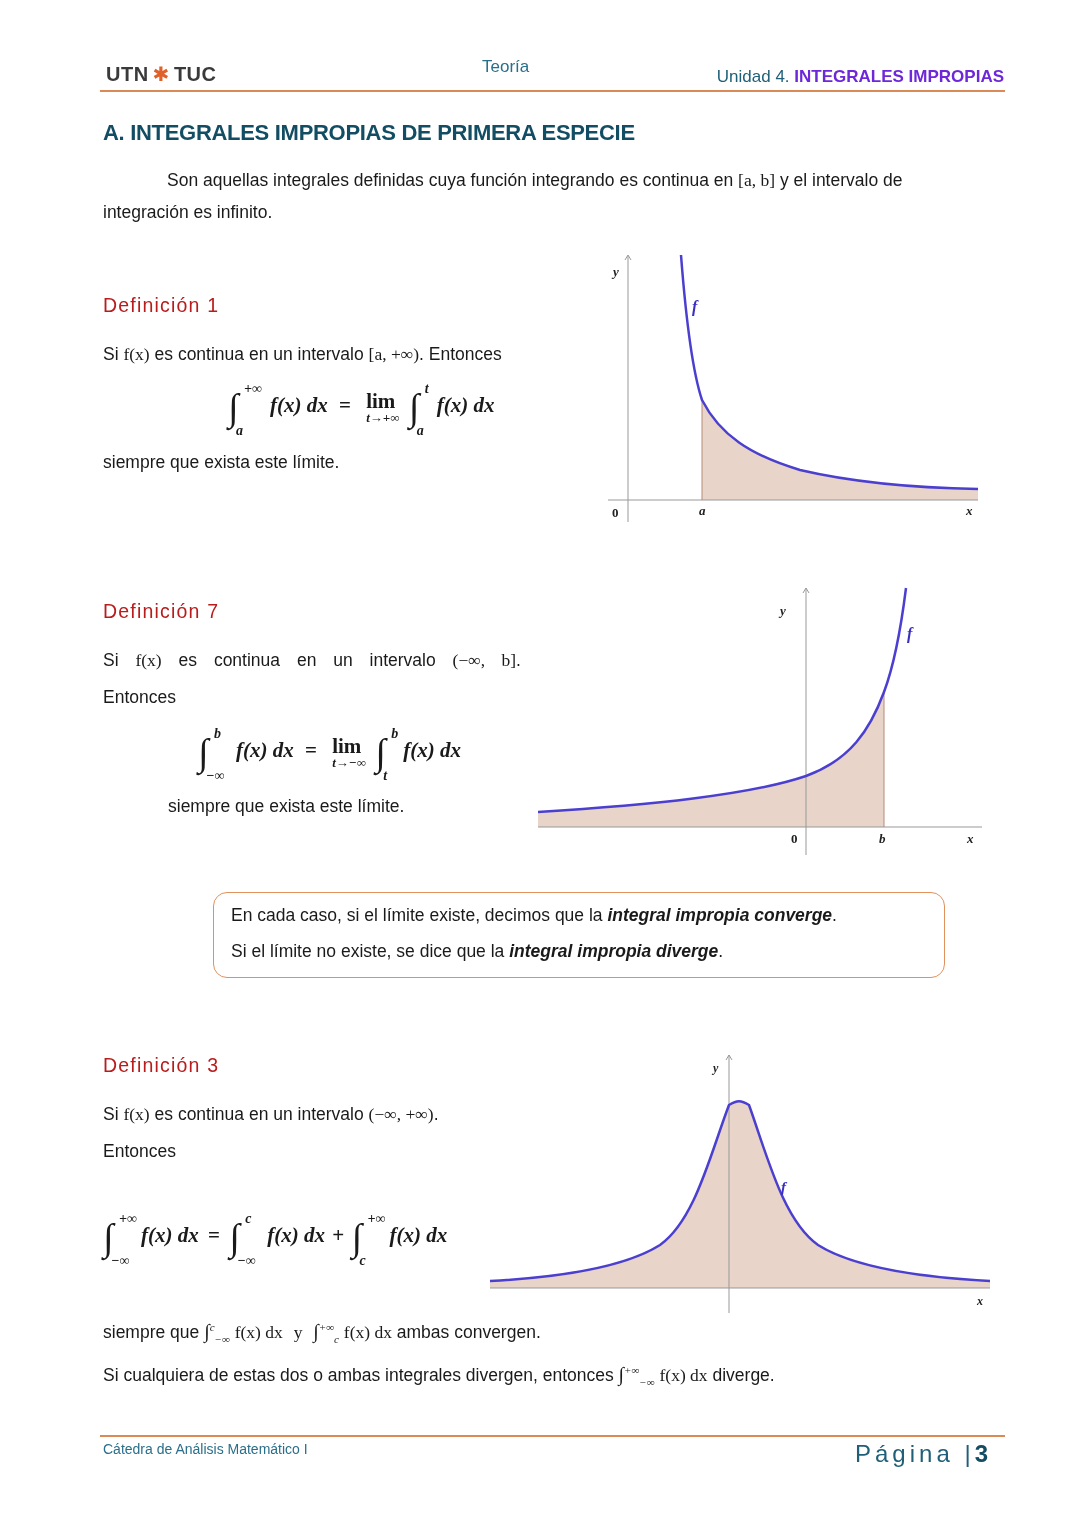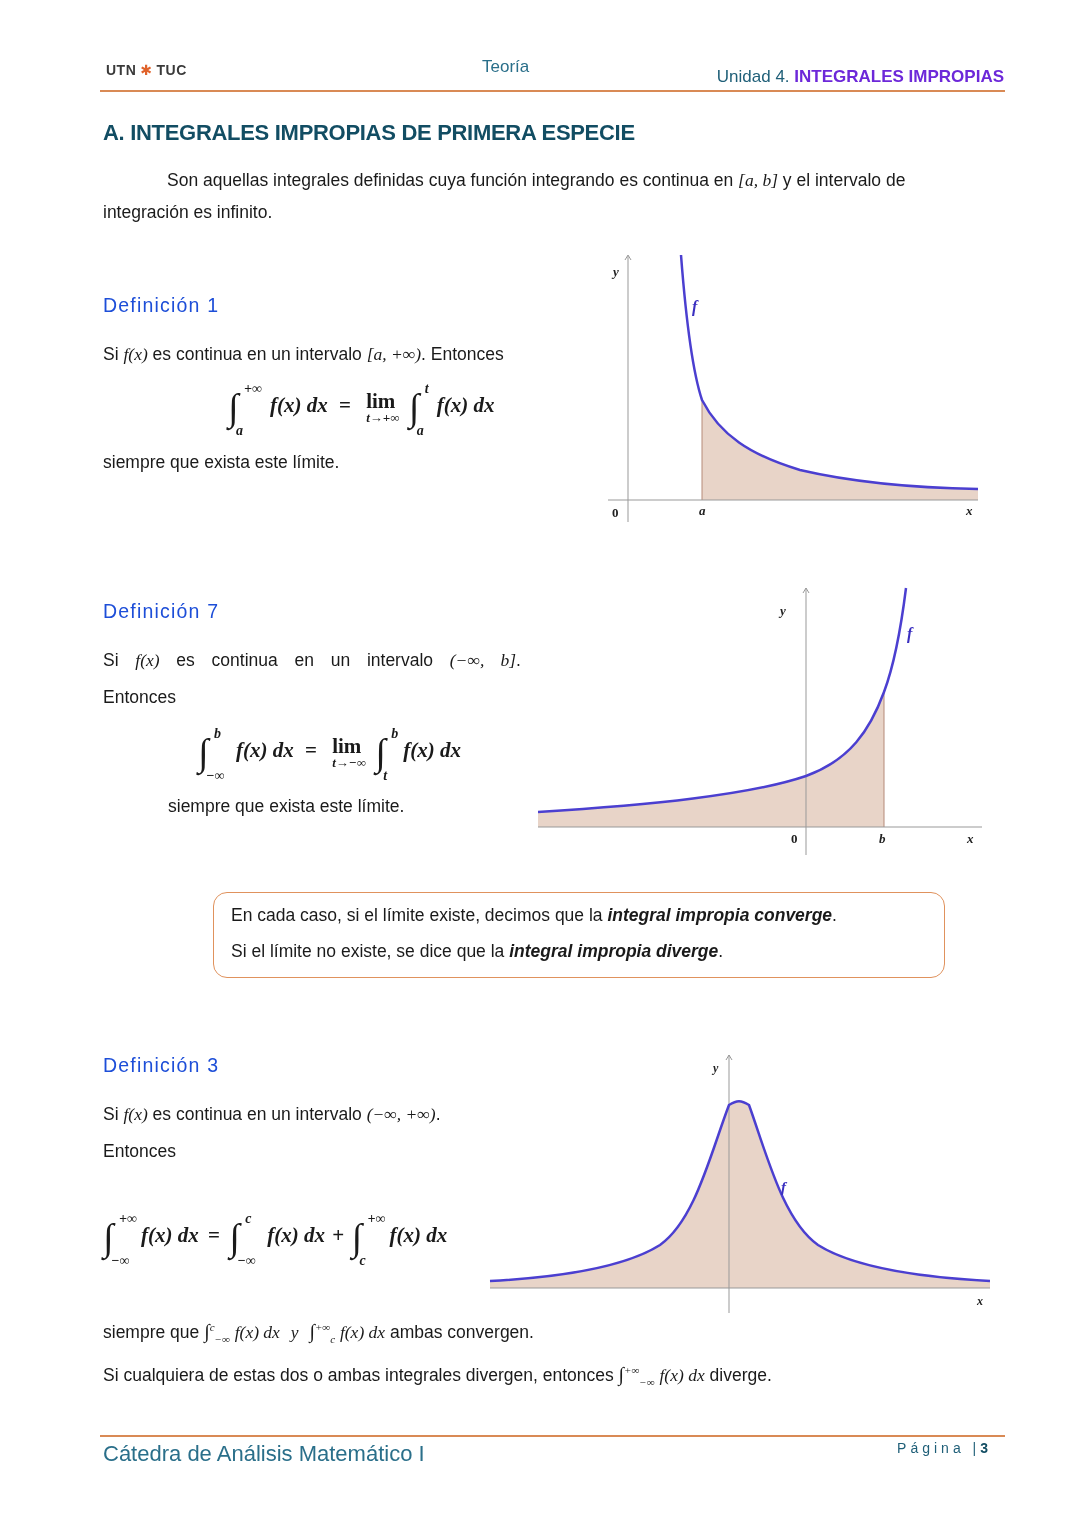--- a/index.html
+++ b/index.html
@@ -2,42 +2,42 @@
 <html><head>
 <meta charset="utf-8">
 <style>
   html, body { margin:0; padding:0; background:#ffffff; }
   body { width:1080px; height:1527px; position:relative; overflow:hidden;
          font-family:"Liberation Sans", "DejaVu Sans", sans-serif; color:#1a1a1a; }
   .abs { position:absolute; }
   .hdr-rule, .ftr-rule { position:absolute; left:100px; width:905px; height:2px; background:#d98a55; }
   .hdr-rule { top:90px; }
   .ftr-rule { top:1435px; }
-  .logo { left:106px; top:62px; font-size:14px; font-weight:bold; color:#3a3a3a; letter-spacing:0.5px; }
+  .logo { left:106px; top:62px; font-size:20px; font-weight:bold; color:#3a3a3a; letter-spacing:0.5px; }
   .logo .star { color:#e0622a; margin:0 4px; }
   .hdr-center { left:482px; top:57px; font-size:17px; color:#2a6f8a; }
   .hdr-right { right:76px; top:67px; font-size:17px; color:#1f5f78; }
   .hdr-right b { color:#6d28d9; }
   .section-title { left:103px; top:120px; font-size:22px; font-weight:bold; color:#124d63; letter-spacing:-0.3px; }
   .para { left:103px; top:164px; width:880px; font-size:17.5px; line-height:32px; }
   .para .indent { display:inline-block; width:64px; }
-  .def-title { left:103px; font-size:19.5px; color:#1d4ed8; letter-spacing:1.2px; }
+  .def-title { left:103px; font-size:19.5px; color:#b91c1c; letter-spacing:1.2px; }
   .txt { font-size:17.5px; }
-  .m { font-family:"Liberation Serif", "DejaVu Serif", serif; font-style:italic; }
+  .m { font-family:"Liberation Serif", "DejaVu Serif", serif; }
   .formula { font-family:"Liberation Serif", "DejaVu Serif", serif; font-size:21px; font-weight:bold; font-style:italic; white-space:nowrap; }
   .int { display:inline-block; position:relative; font-size:38px; font-weight:normal; font-style:normal; vertical-align:middle; width:22px; margin-right:6px; line-height:1; }
   .int .up { position:absolute; left:16px; top:-6px; font-size:14px; font-weight:bold; font-style:italic; }
   .int .lo { position:absolute; left:8px; top:36px; font-size:14px; font-weight:bold; font-style:italic; }
   .lim { display:inline-block; position:relative; text-align:left; font-style:normal; font-weight:bold; margin:0 4px; vertical-align:middle; }
   .lim .sub { display:block; font-size:13px; font-style:italic; font-weight:bold; margin-top:-4px; }
   .note-box { left:213px; top:892px; width:732px; height:86px; border:1.5px solid #e0925d; border-radius:14px; box-sizing:border-box; }
   .note-line { left:231px; font-size:17.5px; }
   .note-line b { font-style:italic; }
-  .ftr-left { left:103px; top:1441px; font-size:22px; color:#2a6f8a; }
-  .ftr-right { right:92px; top:1440px; font-size:14px; color:#1f5f78; letter-spacing:4px; }
+  .ftr-left { left:103px; top:1441px; font-size:14px; color:#2a6f8a; }
+  .ftr-right { right:92px; top:1440px; font-size:24px; color:#1f5f78; letter-spacing:4px; }
   .ftr-right b { color:#124d63; letter-spacing:0; }
   svg text { font-family:"Liberation Serif", "DejaVu Serif", serif; font-style:italic; font-weight:bold; }
   .inl-int { font-family:"Liberation Serif", serif; font-size:20px; }
   .sup { position:relative; font-size:11px; font-family:"Liberation Serif", serif; font-style:italic; }
 </style>
 </head>
 <body>
 
 <div class="abs logo">
   <span>UTN</span><span class="star">✱</span><span>TUC</span>

